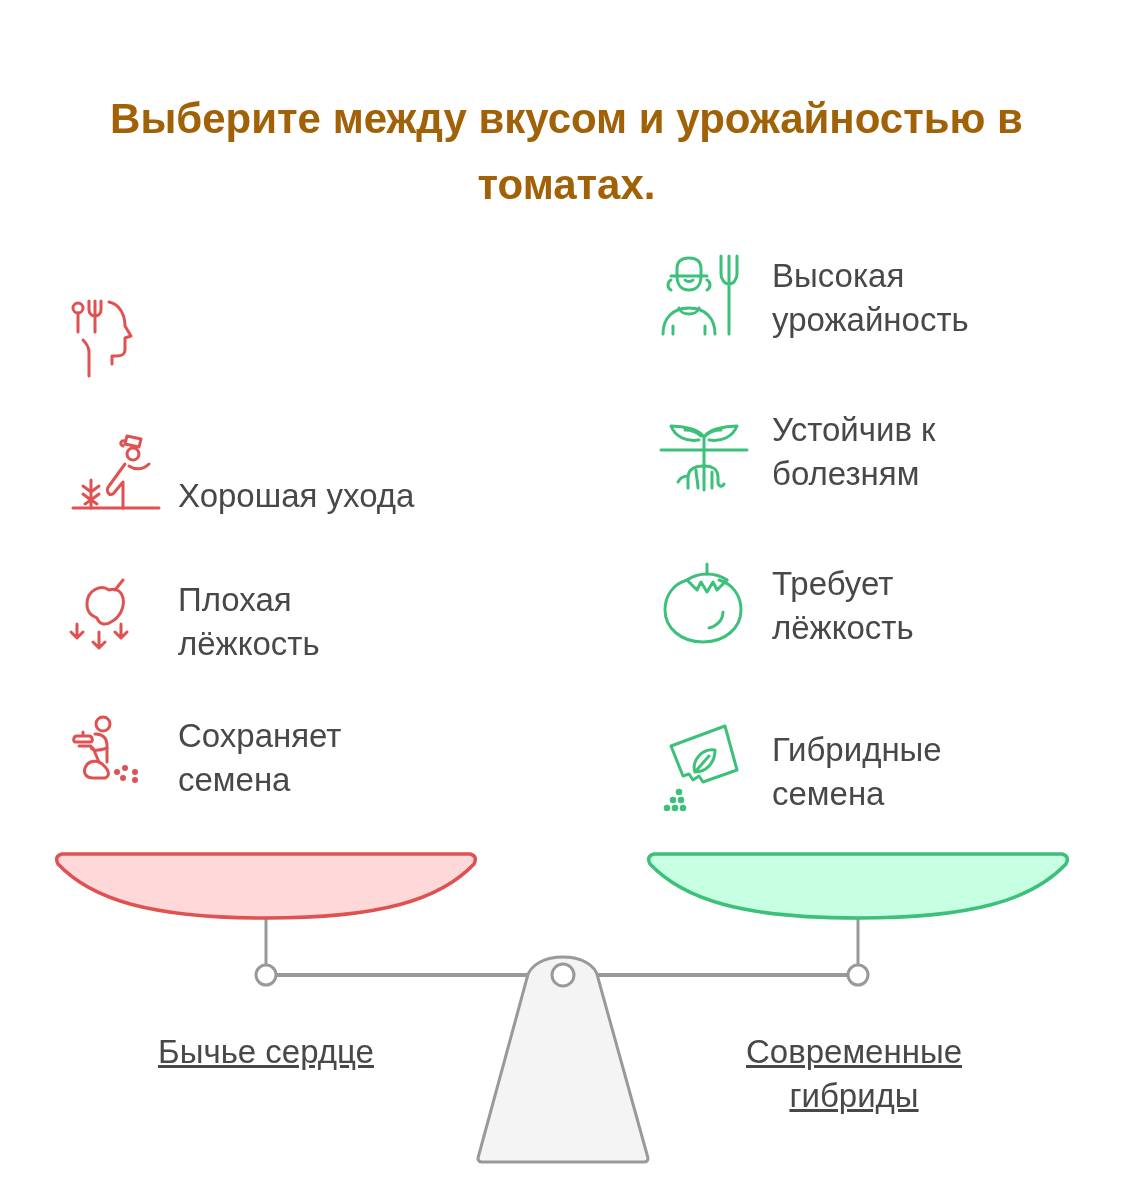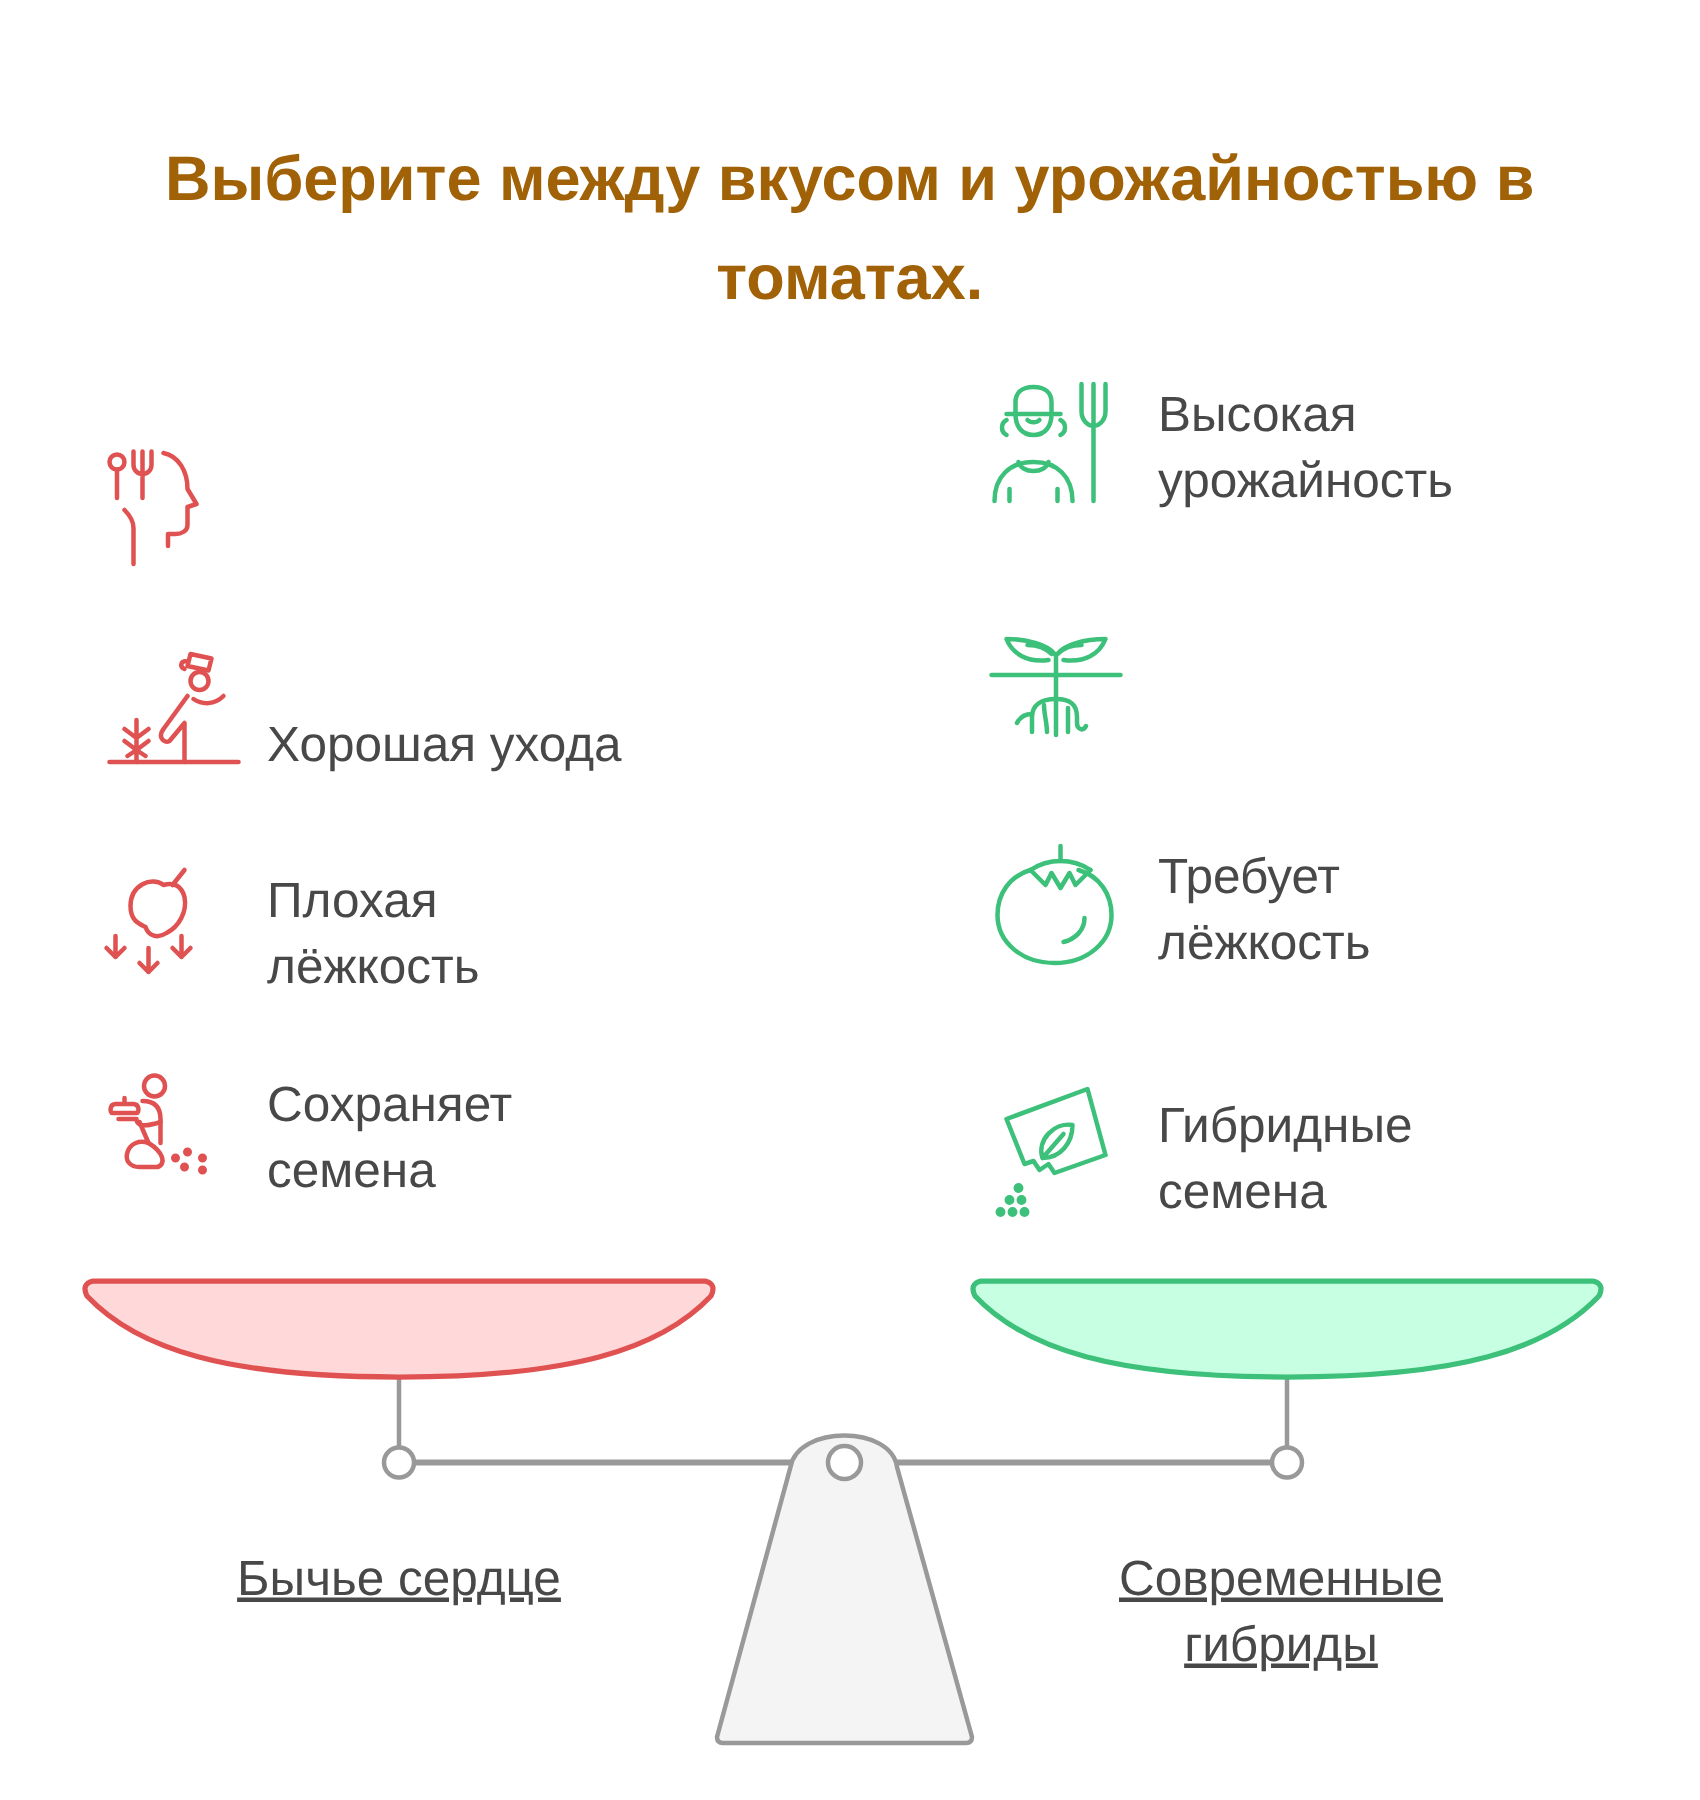--- a/index.html
+++ b/index.html
@@ -96,20 +96,22 @@
   <div class="icon">
     <svg class="ic" viewBox="0 0 90 90" fill="none" stroke="#3cc07a" stroke-width="3" stroke-linecap="round" stroke-linejoin="round">
       <path d="M44 30c-4-6-18-10-32-10 4 10 14 16 28 14M46 30c4-6 18-10 32-10-4 10-14 16-28 14"></path>
       <path d="M26 24c6 0 12 2 16 6M62 24c-6 0-12 2-16 6"></path>
       <line x1="45" y1="30" x2="45" y2="84"></line>
       <line x1="2" y1="44" x2="88" y2="44"></line>
       <path d="M45 60c-10 0-16 4-16 12v10M45 60c10 0 14 4 14 12v4c0 4 4 6 6 2"></path>
       <path d="M29 70c-4 0-8 2-10 6M37 64c0 6 2 12 2 18M53 66v16"></path>
     </svg>
   </div>
+  <div class="label">Устойчив к
+болезням</div>
 </div>
 
 <div class="item" style="left:656px; top:560px;">
   <div class="icon">
     <svg class="ic" viewBox="0 0 90 90" fill="none" stroke="#3cc07a" stroke-width="3" stroke-linecap="round" stroke-linejoin="round">
       <path d="M48 4v10"></path>
       <path d="M28 20l10 10 4-8 6 10 6-10 4 8 10-10"></path>
       <path d="M28 20c-14 4-22 16-22 30 0 18 16 32 38 32s38-14 38-32c0-14-8-26-22-30"></path>
       <path d="M28 20c6-4 14-6 20-6s14 2 20 6"></path>
       <path d="M64 52c0 8-6 14-14 16"></path>

